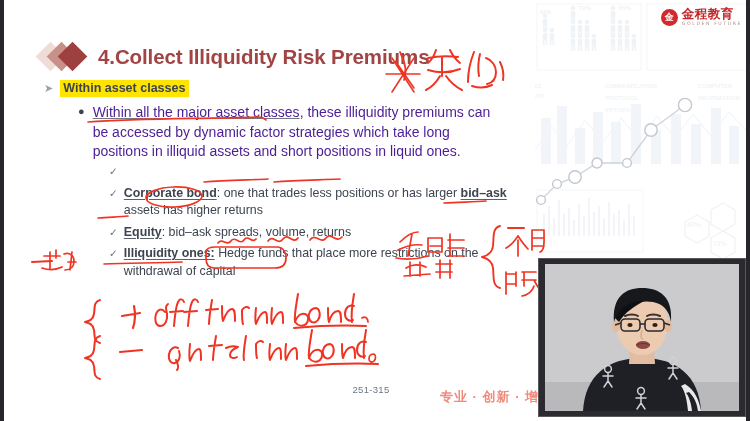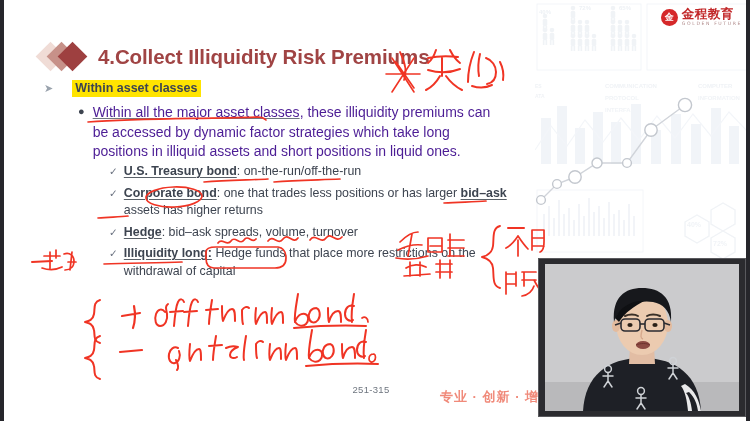--- a/index.html
+++ b/index.html
@@ -35,21 +35,21 @@
   .title-txt{
     font-size:20.5px;font-weight:bold;color:#a04444;
     letter-spacing:-.1px;white-space:nowrap;line-height:1;
   }
 
   
   .lvl1{position:absolute;left:32px;top:80px;display:flex;align-items:center;gap:7px;}
   .arrow{color:#9aa3ad;font-size:11px;line-height:1;}
   .hl{
     background:#ffe400;color:#3d4450;font-weight:bold;font-size:12.5px;
-    padding:1px 4px 2px 3px;white-space:nowrap;margin-left:12px;
+    padding:1px 4px 2px 3px;white-space:nowrap;
   }
 
   
   .lvl2{position:absolute;left:66px;top:103px;width:420px;display:flex;gap:8px;}
   .dot{color:#3d4450;font-size:11px;line-height:17px;flex:0 0 auto;}
   .ptext{font-size:14px;line-height:19.5px;color:#4c1d95;}
   .ptext .u{text-decoration:underline;text-decoration-color:#707880;}
 
   
   .checks{position:absolute;left:97px;top:163px;width:400px;}
@@ -225,36 +225,35 @@
 
     <div class="lvl2">
       <span class="dot">●</span>
       <span class="ptext"><span class="u">Within all the major asset classes</span><span>, these illiquidity premiums can be accessed by dynamic factor strategies which take long positions in illiquid assets and short positions in liquid ones.</span></span>
     </div>
 
     <div class="checks">
 
       <div class="chk">
         <span class="tick">✓</span>
-        <span class="ctext"><b class="ul">U.S. Treasury bond</b><span>: </span><span>on-the-run/off-the-run</span></span>
       </div>
 
       <div class="chk">
         <span class="tick">✓</span>
         <span class="ctext"><b class="ul">Corporate bond</b><span>: </span><span>one that trades less positions or has larger </span><b class="ul">bid–ask</b><span> assets has higher returns</span></span>
       </div>
 
       <div class="chk">
         <span class="tick">✓</span>
-        <span class="ctext"><b class="ul">Hedge</b><span>: </span><span>bid–ask spreads, volume, turnover</span></span>
+        <span class="ctext"><b class="ul">Equity</b><span>: </span><span>bid–ask spreads, volume, returns</span></span>
       </div>
 
       <div class="chk">
         <span class="tick">✓</span>
-        <span class="ctext"><b class="ul">Illiquidity long:</b><span> </span><span>Hedge funds that place more restrictions on the withdrawal of capital</span></span>
+        <span class="ctext"><b class="ul">Illiquidity ones:</b><span> </span><span>Hedge funds that place more restrictions on the withdrawal of capital</span></span>
       </div>
 
     </div>
 
     <div class="pagenum">251-315</div>
     <div class="slogan">专业 · 创新 · 增值</div>
   </div>
 
   <svg id="ink" viewBox="0 0 750 421">
     <g stroke="#f03424" fill="none" stroke-width="1.7" stroke-linecap="round" stroke-linejoin="round">

